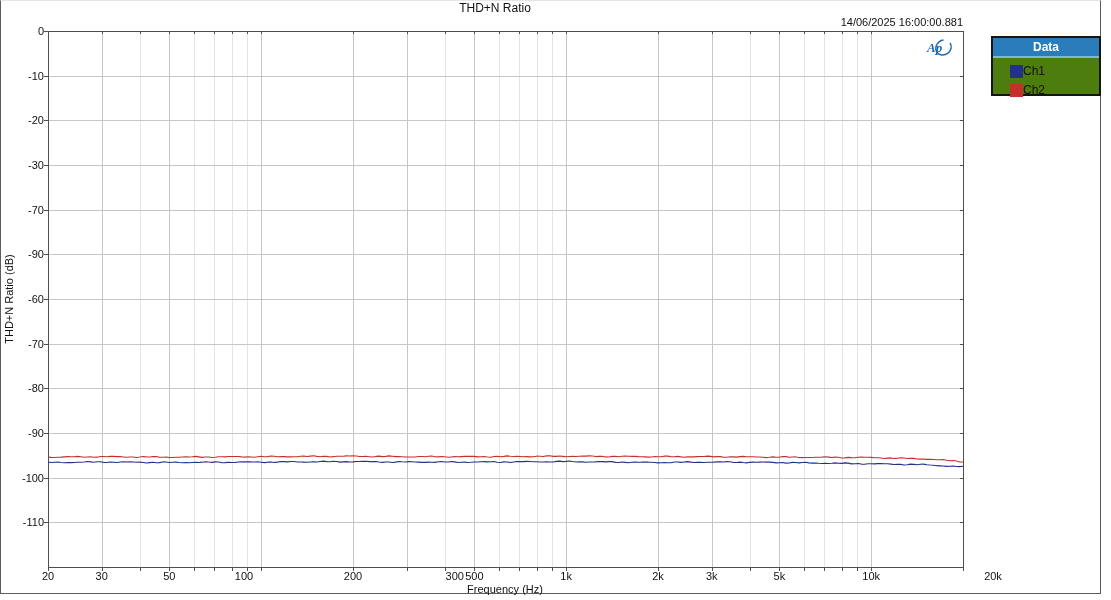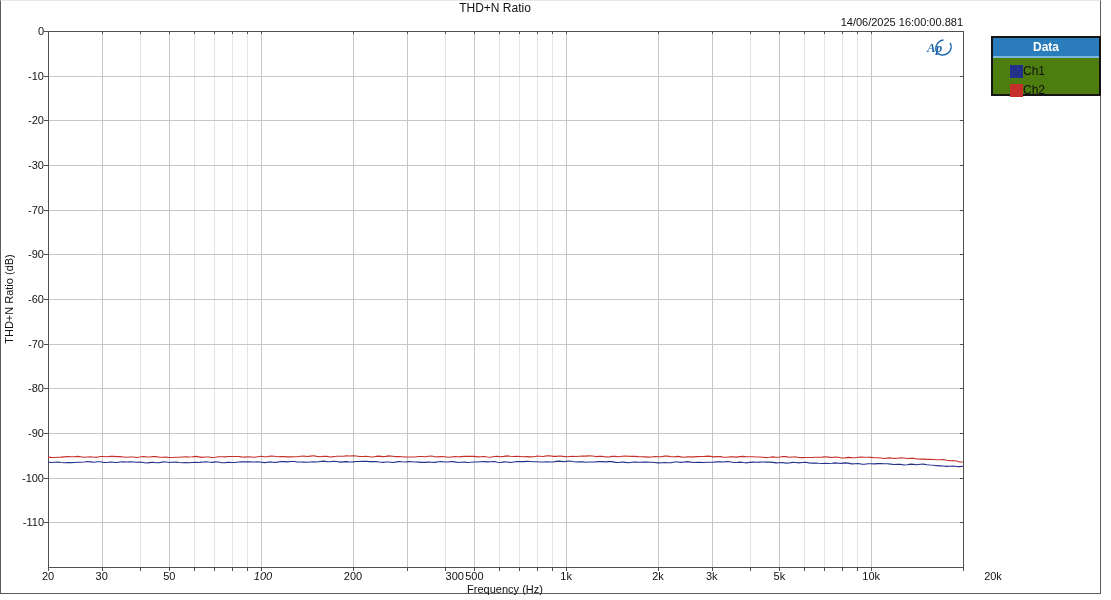--- a/index.html
+++ b/index.html
@@ -174,21 +174,21 @@
       <div class="ytick" style="top: 337.667px;">-70</div>
       <div class="ytick" style="top: 382.333px;">-80</div>
       <div class="ytick" style="top: 427px;">-90</div>
       <div class="ytick" style="top: 471.667px;">-100</div>
       <div class="ytick" style="top: 516.333px;">-110</div>
     </div>
   <div id="xlabels">
       <div class="xtick" style="left: 48px;">20</div>
       <div class="xtick" style="left: 101.708px;">30</div>
       <div class="xtick" style="left: 169.372px;">50</div>
-      <div class="xtick" style="left: 263px; font-style: italic;">100</div>
+      <div class="xtick" style="left: 244px;">100</div>
       <div class="xtick" style="left: 353px;">200</div>
       <div class="xtick" style="left: 406.708px; margin-left: 48px;">300</div>
       <div class="xtick" style="left: 474.372px;">500</div>
       <div class="xtick" style="left: 566.186px;">1k</div>
       <div class="xtick" style="left: 658px;">2k</div>
       <div class="xtick" style="left: 711.708px;">3k</div>
       <div class="xtick" style="left: 779.372px;">5k</div>
       <div class="xtick" style="left: 871.186px;">10k</div>
       <div class="xtick" style="left: 993px;">20k</div>
     </div>

